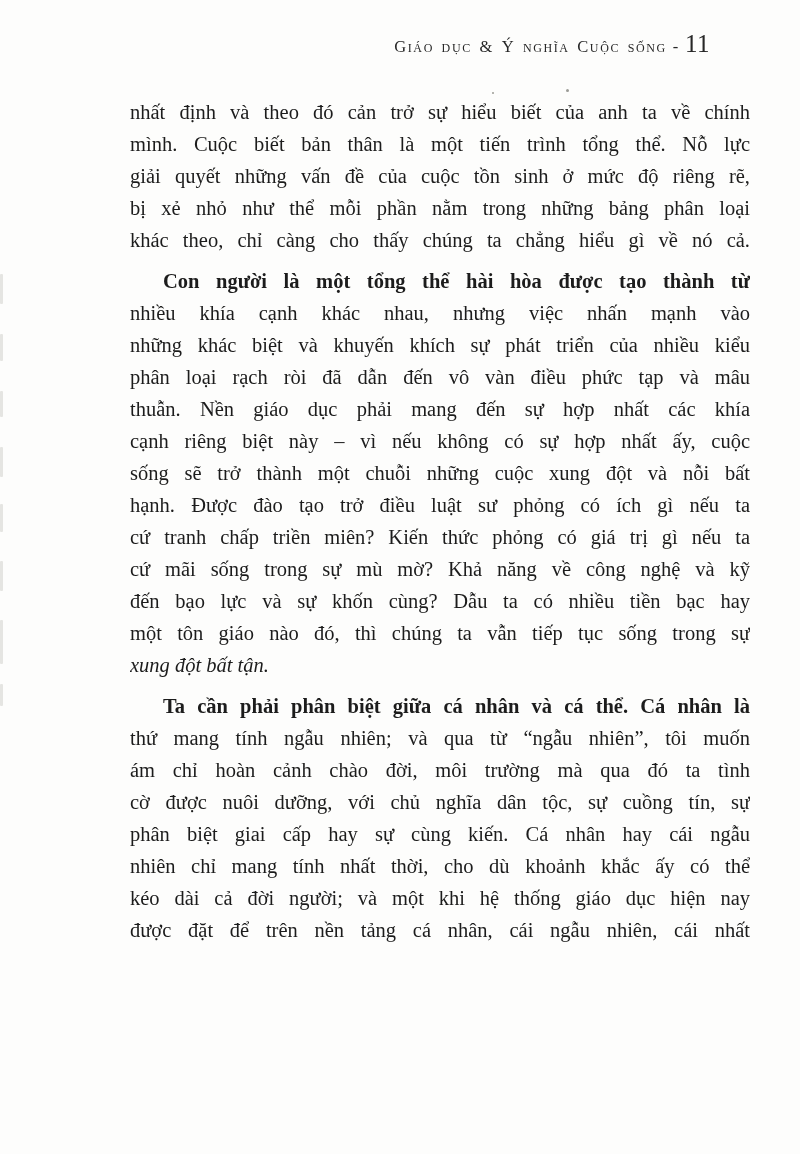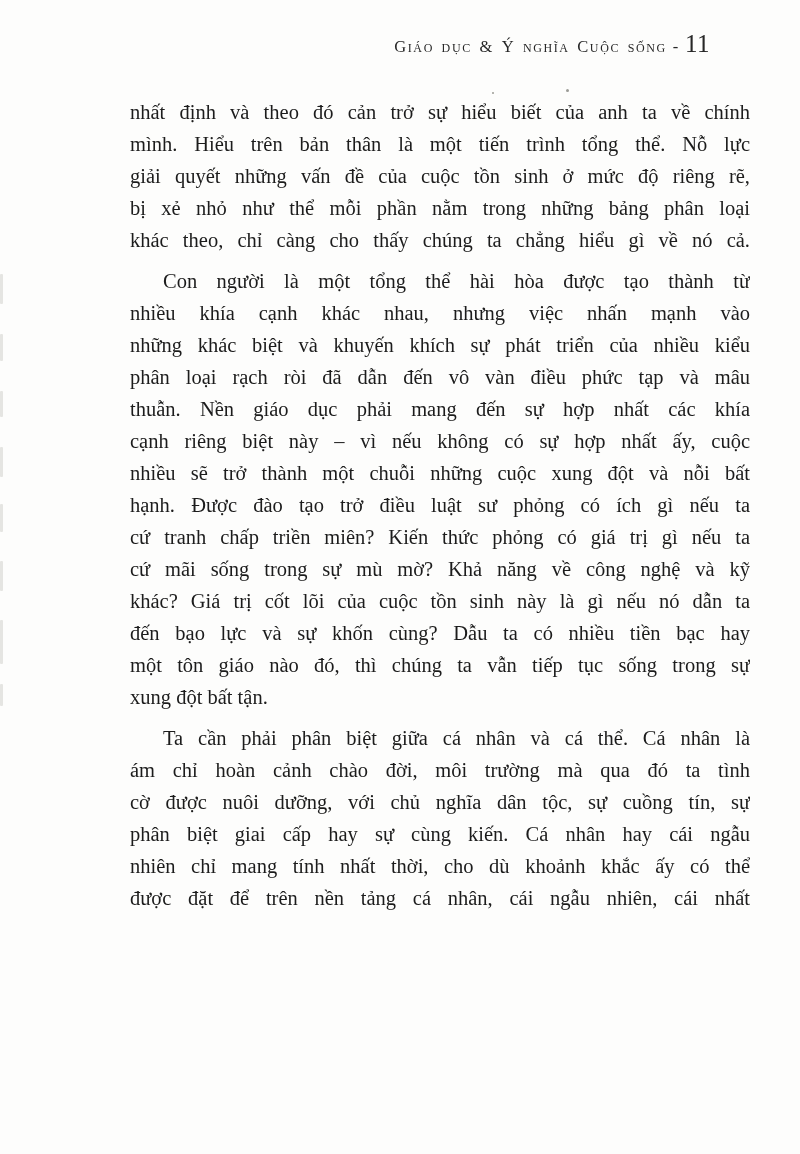--- a/index.html
+++ b/index.html
@@ -52,22 +52,22 @@
   .para { margin: 0; }
   .para + .para { margin-top: 9px; }
 
   .ln {
     line-height: 32px;
     height: 32px;
     overflow: hidden;
     text-align: justify;
     text-align-last: justify;
   }
-  .ln.end { text-align-last: left; }
-  .ln.ind { padding-left: 33px; }
+  .ln.end { text-align-last: left; font-style: italic; }
+  .ln.ind { padding-left: 33px; font-weight: bold; }
 
   
   .edge-mark {
     position: absolute;
     left: 0;
     width: 3px;
     background: #e5e5e2;
     border-radius: 1px;
   }
   .speck {
@@ -82,49 +82,50 @@
 <div>
 
   <div class="page-header">
     <span>Giáo dục &amp; Ý nghĩa Cuộc sống</span><span class="hdr-sep">-</span><span class="hdr-num">11</span>
   </div>
 
   <div class="text-block">
 
     <div class="para">
       <div class="ln">nhất định và theo đó cản trở sự hiểu biết của anh ta về chính</div>
-      <div class="ln">mình. Hiểu trên bản thân là một tiến trình tổng thể. Nỗ lực</div>
+      <div class="ln">mình. Cuộc biết bản thân là một tiến trình tổng thể. Nỗ lực</div>
       <div class="ln">giải quyết những vấn đề của cuộc tồn sinh ở mức độ riêng rẽ,</div>
       <div class="ln">bị xẻ nhỏ như thể mỗi phần nằm trong những bảng phân loại</div>
       <div class="ln">khác theo, chỉ càng cho thấy chúng ta chẳng hiểu gì về nó cả.</div>
     </div>
 
     <div class="para">
       <div class="ln ind">Con người là một tổng thể hài hòa được tạo thành từ</div>
       <div class="ln">nhiều khía cạnh khác nhau, nhưng việc nhấn mạnh vào</div>
       <div class="ln">những khác biệt và khuyến khích sự phát triển của nhiều kiểu</div>
       <div class="ln">phân loại rạch ròi đã dẫn đến vô vàn điều phức tạp và mâu</div>
       <div class="ln">thuẫn. Nền giáo dục phải mang đến sự hợp nhất các khía</div>
       <div class="ln">cạnh riêng biệt này – vì nếu không có sự hợp nhất ấy, cuộc</div>
-      <div class="ln">nhiều sẽ trở thành một chuỗi những cuộc xung đột và nỗi bất</div>
+      <div class="ln">sống sẽ trở thành một chuỗi những cuộc xung đột và nỗi bất</div>
       <div class="ln">hạnh. Được đào tạo trở điều luật sư phỏng có ích gì nếu ta</div>
       <div class="ln">cứ tranh chấp triền miên? Kiến thức phỏng có giá trị gì nếu ta</div>
       <div class="ln">cứ mãi sống trong sự mù mờ? Khả năng về công nghệ và kỹ</div>
-      <div class="ln">khác? Giá trị cốt lõi của cuộc tồn sinh này là gì nếu nó dẫn ta</div>
       <div class="ln">đến bạo lực và sự khốn cùng? Dẫu ta có nhiều tiền bạc hay</div>
       <div class="ln">một tôn giáo nào đó, thì chúng ta vẫn tiếp tục sống trong sự</div>
       <div class="ln end">xung đột bất tận.</div>
     </div>
 
     <div class="para">
       <div class="ln ind">Ta cần phải phân biệt giữa cá nhân và cá thể. Cá nhân là</div>
+      <div class="ln">thứ mang tính ngẫu nhiên; và qua từ “ngẫu nhiên”, tôi muốn</div>
       <div class="ln">ám chỉ hoàn cảnh chào đời, môi trường mà qua đó ta tình</div>
       <div class="ln">cờ được nuôi dưỡng, với chủ nghĩa dân tộc, sự cuồng tín, sự</div>
       <div class="ln">phân biệt giai cấp hay sự cùng kiến. Cá nhân hay cái ngẫu</div>
       <div class="ln">nhiên chỉ mang tính nhất thời, cho dù khoảnh khắc ấy có thể</div>
+      <div class="ln">kéo dài cả đời người; và một khi hệ thống giáo dục hiện nay</div>
       <div class="ln">được đặt để trên nền tảng cá nhân, cái ngẫu nhiên, cái nhất</div>
     </div>
 
   </div>
 
   <div class="edge-mark" style="top:274px;height:30px;"></div>
   <div class="edge-mark" style="top:334px;height:27px;"></div>
   <div class="edge-mark" style="top:391px;height:26px;"></div>
   <div class="edge-mark" style="top:447px;height:30px;"></div>
   <div class="edge-mark" style="top:504px;height:28px;"></div>

